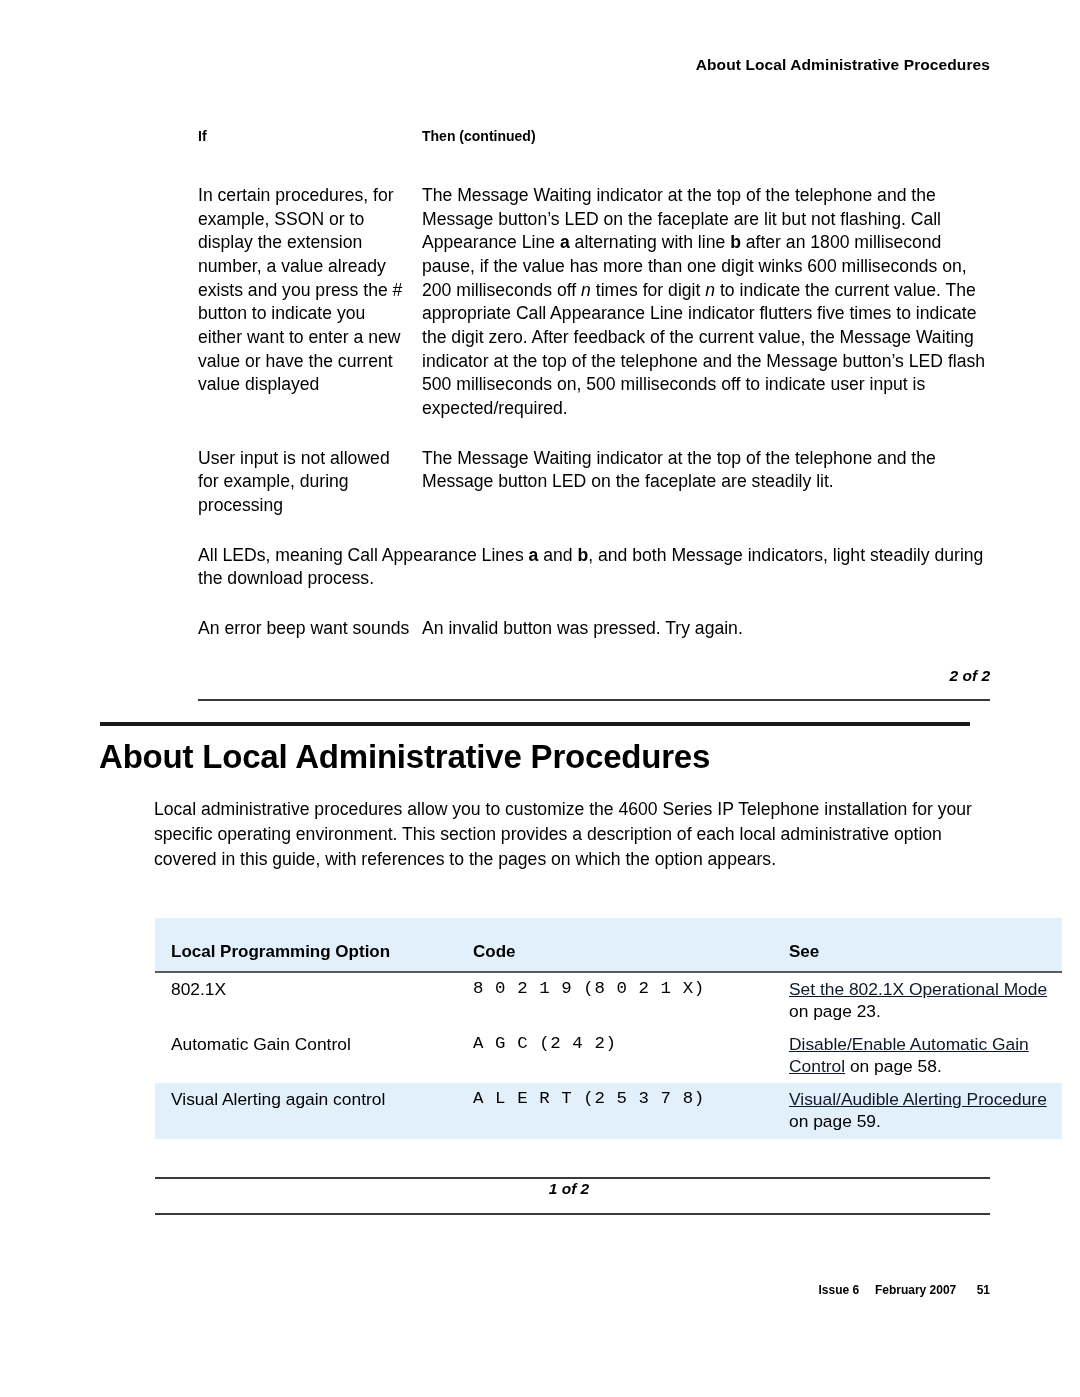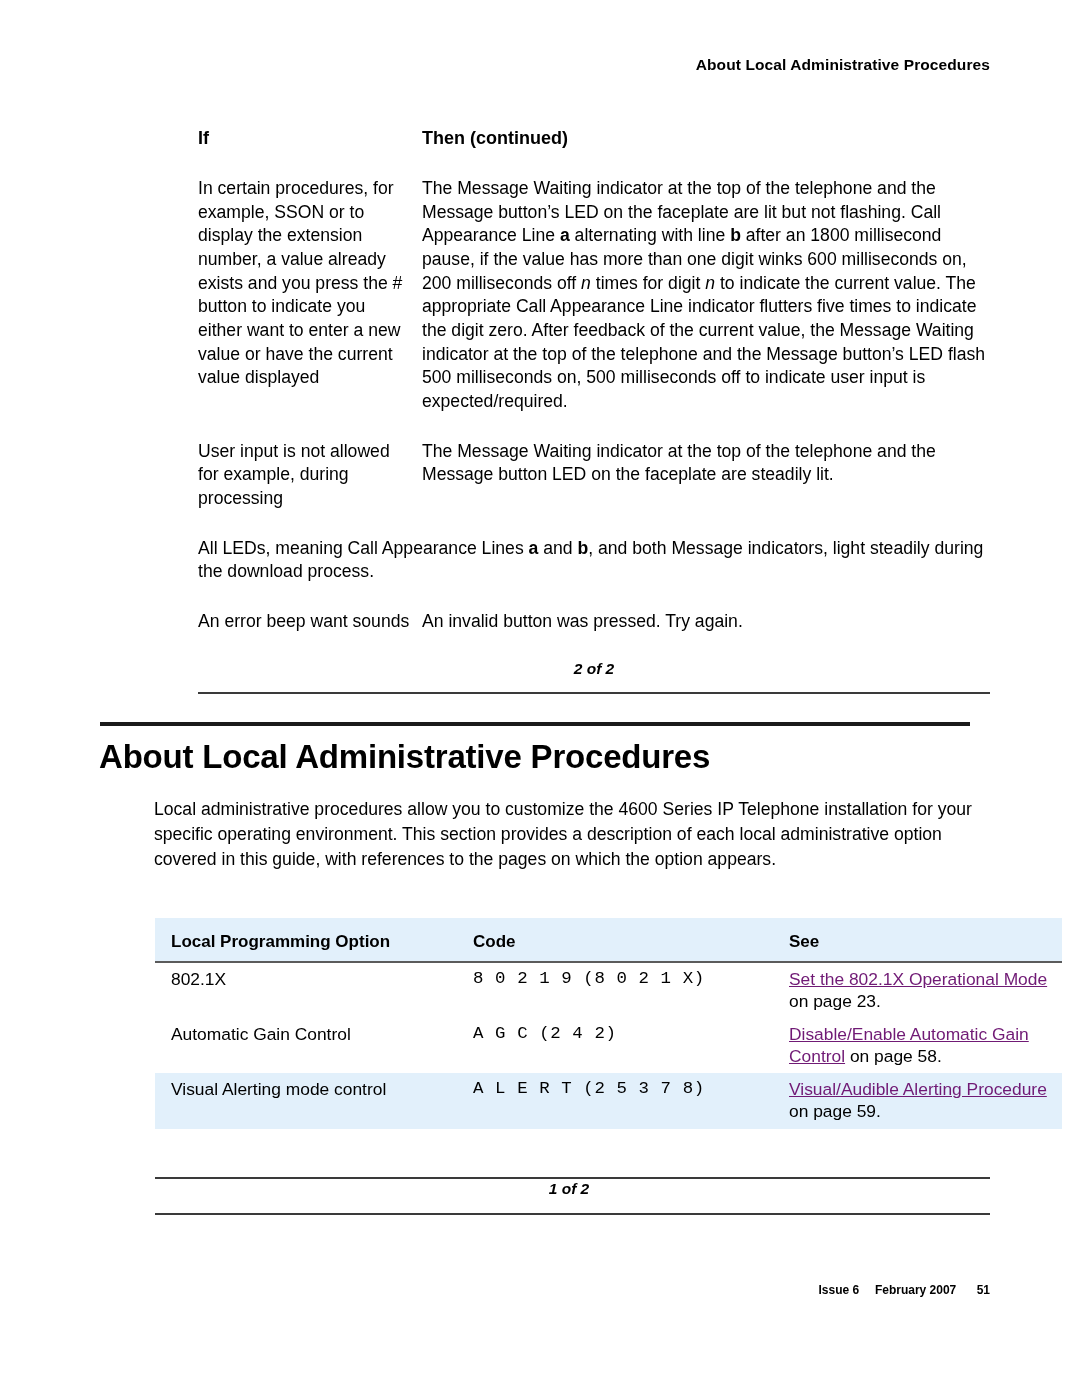--- a/index.html
+++ b/index.html
@@ -33,23 +33,23 @@
 
   
   .cont-table {
     position: absolute;
     top: 128px;
     left: 198px;
     width: 792px;
   }
   .cont-head {
     display: flex;
-    font-size: 18px;
-    font-weight: bold;
-    margin-bottom: 28px;
+    font-size: 14px;
+    font-weight: bold;
+    margin-bottom: 40px;
   }
   .cont-head .c-if { width: 224px; }
   .cont-head .c-then { flex: 1; }
 
   .cont-row {
     display: flex;
     margin-bottom: 26px;
     font-size: 17.6px;
     line-height: 1.345;
   }
@@ -61,21 +61,21 @@
   .cont-row .c-then {
     flex: 1;
   }
   .cont-row b { font-weight: bold; }
   .cont-row i { font-style: italic; }
 
   .sheet-mark {
     font-size: 15.5px;
     font-weight: bold;
     font-style: italic;
-    text-align: center;
+    text-align: right;
     margin-top: 22px;
   }
   .cont-rule {
     border: 0;
     border-top: 2px solid #3a3a3a;
     margin: 14px 0 0 0;
   }
 
   
   .heading-rule {
@@ -116,21 +116,21 @@
   .opt-table td, .opt-table th {
     vertical-align: top;
     padding: 5px 8px 6px 16px;
     text-align: left;
     font-weight: normal;
   }
   .opt-table thead th {
     background: #e2f0fb;
     font-size: 17px;
     font-weight: bold;
-    padding-top: 14px;
+    padding-top: 24px;
     padding-bottom: 9px;
     border-bottom: 2px solid #5b5b5b;
   }
   .col-opt { width: 278px; }
   .col-code { width: 292px; }
   .col-see  { width: 265px; }
 
   .opt-table tbody td {
     font-size: 17.4px;
     line-height: 1.27;
@@ -138,21 +138,21 @@
   tr.shaded td { background: #e2f0fb; }
   tr.plain td  { background: #ffffff; }
 
   .code {
     font-family: "Liberation Mono", "DejaVu Sans Mono", monospace;
     font-size: 15.5px;
     letter-spacing: 0.6px;
     white-space: pre;
   }
   .xlink {
-    color: #701a75;
+    color: #0f172a;
   }
 
   .opt-foot-rule {
     position: absolute;
     top: 1177px;
     left: 155px;
     width: 835px;
     height: 0;
     border-top: 2px solid #3a3a3a;
   }
@@ -256,21 +256,21 @@
         <td>802.1X</td>
         <td class="code">8 0 2 1 9 (8 0 2 1 X)</td>
         <td><a class="xlink" href="#">Set the 802.1X Operational Mode</a><span> on page 23.</span></td>
       </tr>
       <tr class="plain">
         <td>Automatic Gain Control</td>
         <td class="code">A G C (2 4 2)</td>
         <td><a class="xlink" href="#">Disable/Enable Automatic Gain Control</a><span> on page 58.</span></td>
       </tr>
       <tr class="shaded">
-        <td>Visual Alerting mode control</td>
+        <td>Visual Alerting again control</td>
         <td class="code">A L E R T (2 5 3 7 8)</td>
         <td><a class="xlink" href="#">Visual/Audible Alerting Procedure</a><span> on page 59.</span></td>
       </tr>
     </tbody>
   </table>
 
   <div class="opt-foot-rule"></div>
   <div class="opt-sheet-mark">1 of 2</div>
   <div class="opt-bottom-rule"></div>
 

